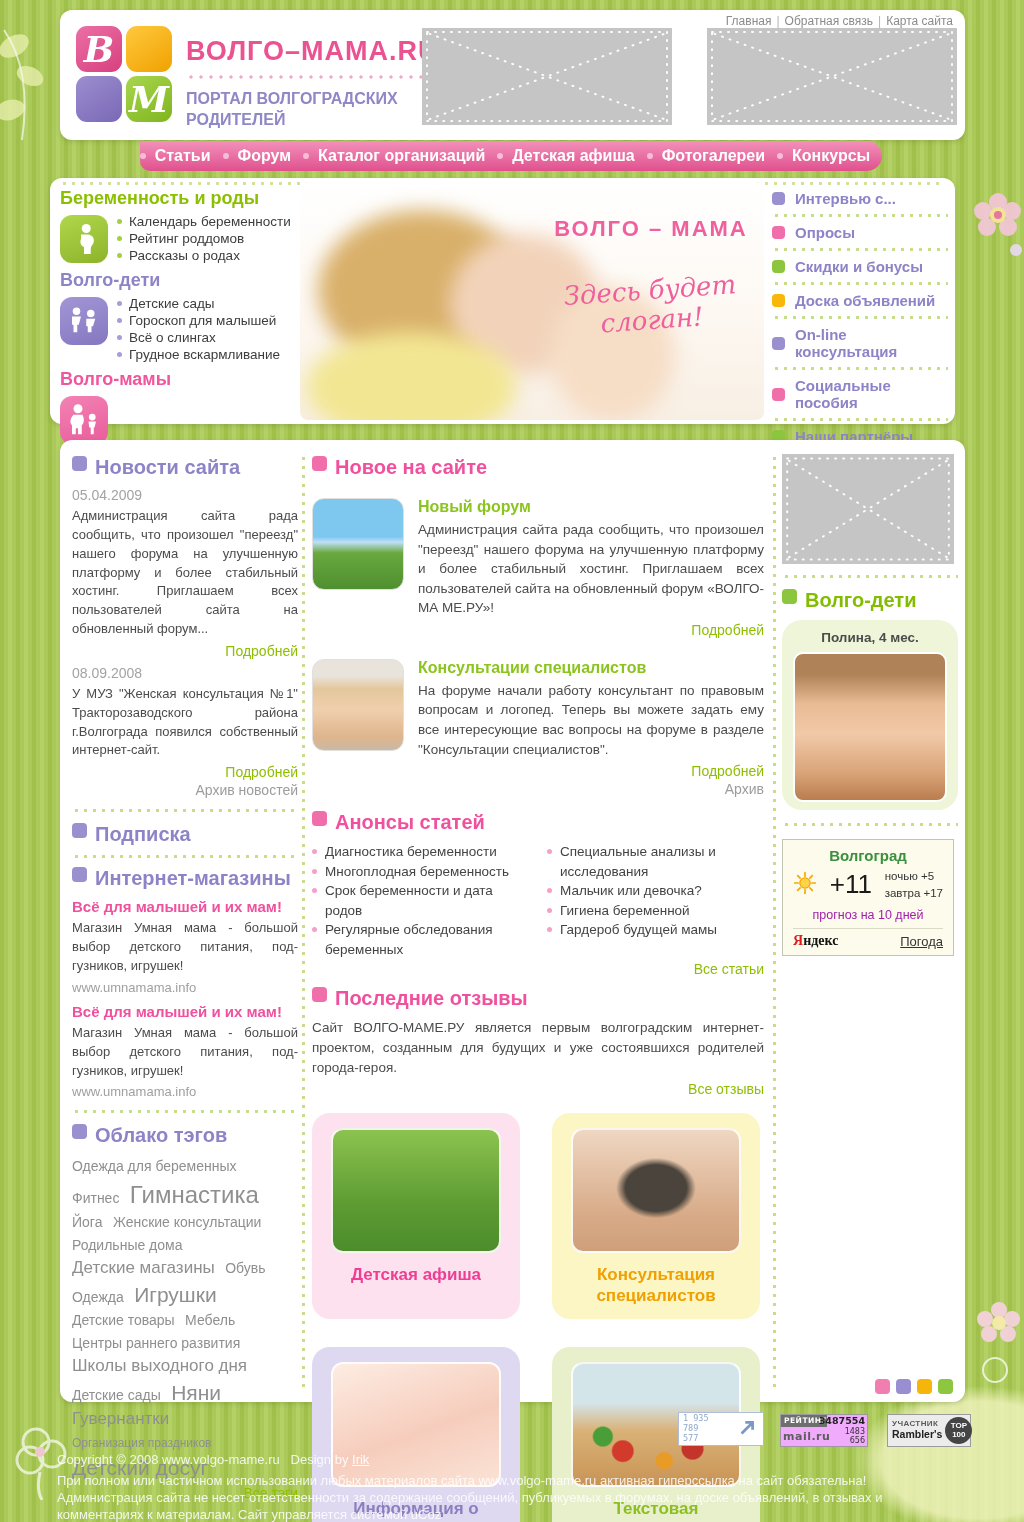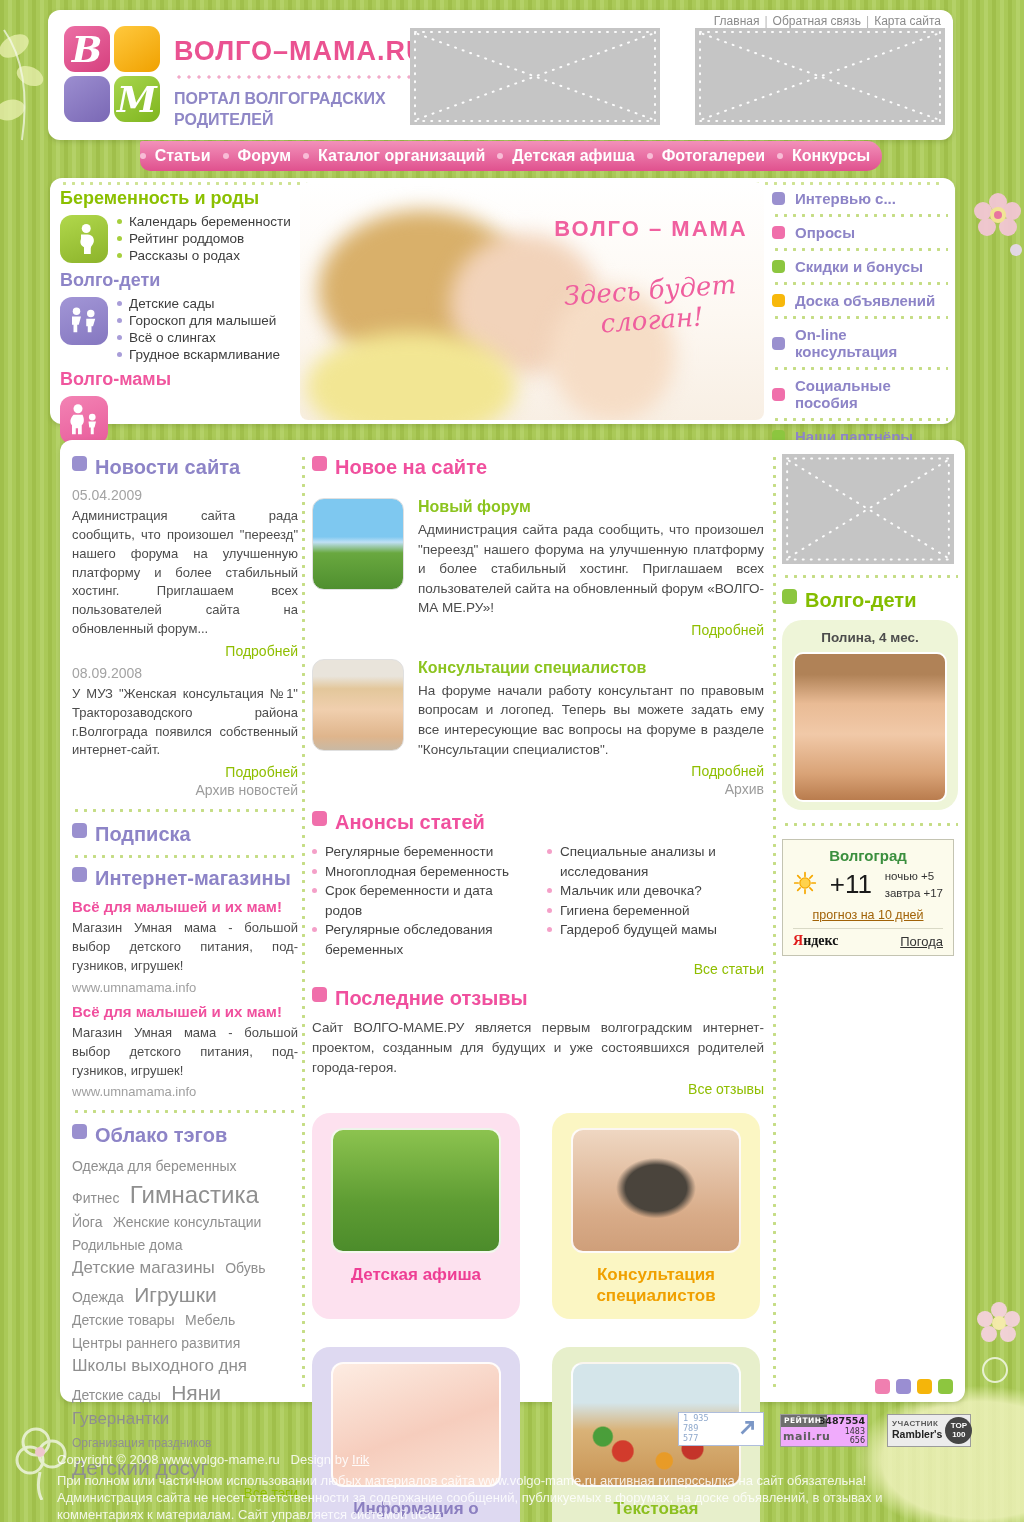--- a/index.html
+++ b/index.html
@@ -11,21 +11,21 @@
     background:#a8c657 repeating-linear-gradient(90deg,#a0bf4b 0 4px,#aac958 4px 8px,#b4d168 8px 12px,#aac958 12px 16px);
   }
   a{text-decoration:none;cursor:pointer}
   .panel{position:absolute;background:#fff;border-radius:14px;box-shadow:0 2px 4px rgba(90,110,40,.25)}
 
   
   .deco{position:absolute;pointer-events:none;opacity:.9}
   .blob{position:absolute;width:210px;height:150px;right:-40px;top:1385px;background:radial-gradient(ellipse at 60% 50%, #f2f4c0 0 55%, transparent 70%);opacity:.8}
 
   
-  .header-box{left:48px;top:10px;width:905px;height:130px;border-radius:12px}
+  .header-box{left:60px;top:10px;width:905px;height:130px;border-radius:12px}
   .top-links{position:absolute;top:4px;right:12px;font-size:12px;color:#8b8b8b}
   .top-links a{color:#8b8b8b}
   .top-links .sep{margin:0 5px;color:#b5b5b5}
   .logo{position:absolute;left:16px;top:16px;display:flex;gap:14px;align-items:flex-start}
   .logo-squares{display:grid;grid-template-columns:46px 46px;grid-template-rows:46px 46px;gap:4px}
   .lsq{border-radius:11px;display:flex;align-items:center;justify-content:center;
        font-family:"DejaVu Serif",serif;font-style:italic;font-weight:bold;color:#fff;font-size:36px;line-height:1}
   .lsq.pink{background:linear-gradient(145deg,#ec6fa5,#d6407e)}
   .lsq.orange{background:linear-gradient(145deg,#ffc93e,#f0a100)}
   .lsq.purple{background:linear-gradient(145deg,#9c8ed0,#7a68b5)}
@@ -136,21 +136,21 @@
   .rightcol{position:absolute;left:722px;top:14px;width:176px}
   .r-banner{position:relative;width:172px;height:110px;background:#c5c5c5}
   .vd-card{background:#eef5d8;border-radius:20px;padding:8px;text-align:center;display:block}
   .vd-cap{color:#4c4c4c;font-size:13.5px;font-weight:bold;margin:2px 0 7px}
   .vd-photo{width:154px;height:150px;border-radius:10px;margin:0 auto;border:2px solid #fff}
   .weather{width:172px;border:1px solid #c4c4b2;background:#fcfbec;padding:7px 10px 6px;font-size:12px;color:#333}
   .w-city{text-align:center;color:#3b8f3e;font-weight:bold;font-size:15px;margin-bottom:4px}
   .w-main{display:flex;align-items:center;gap:6px}
   .w-temp{font-size:26px;color:#1a1a1a;flex:1;text-align:center}
   .w-side{font-size:11.5px;line-height:1.45;color:#333;white-space:nowrap}
-  .w-forecast{display:block;text-align:center;color:#a16207;text-decoration:underline;font-size:12.5px;margin:7px 0 6px}
+  .w-forecast{display:block;text-align:center;color:#a21caf;font-size:12.5px;margin:7px 0 6px}
   .w-bottom{border-top:1px solid #d9d9c6;padding-top:4px;display:flex;justify-content:space-between;align-items:center}
   .w-yandex{font-size:14px;font-weight:bold;font-family:"Liberation Serif",serif}
   .ya-red{color:#e01b1b}.ya-black{color:#111}
   .w-pogoda{color:#333;text-decoration:underline;font-size:13px}
 
   .corner-squares{position:absolute;right:12px;bottom:8px;display:flex;gap:6px}
   .corner-squares i{width:15px;height:15px;border-radius:4px;display:block}
 
   
   .counter{position:absolute;display:block}
@@ -491,21 +491,21 @@
     </div>
 
     <div class="sec-h h-pink">
         <i class="sq"></i>
         <span>Анонсы статей</span>
       </div>
     <div class="art-cols">
       <ul class="art-ul">
         <li>
             <i class="dot"></i>
-            <span>Регулярные беременности</span>
+            <span>Диагностика беременности</span>
           </li>
         <li>
             <i class="dot"></i>
             <span>Многоплодная беременность</span>
           </li>
         <li>
             <i class="dot"></i>
             <span>Срок беременности и дата родов</span>
           </li>
         <li>

